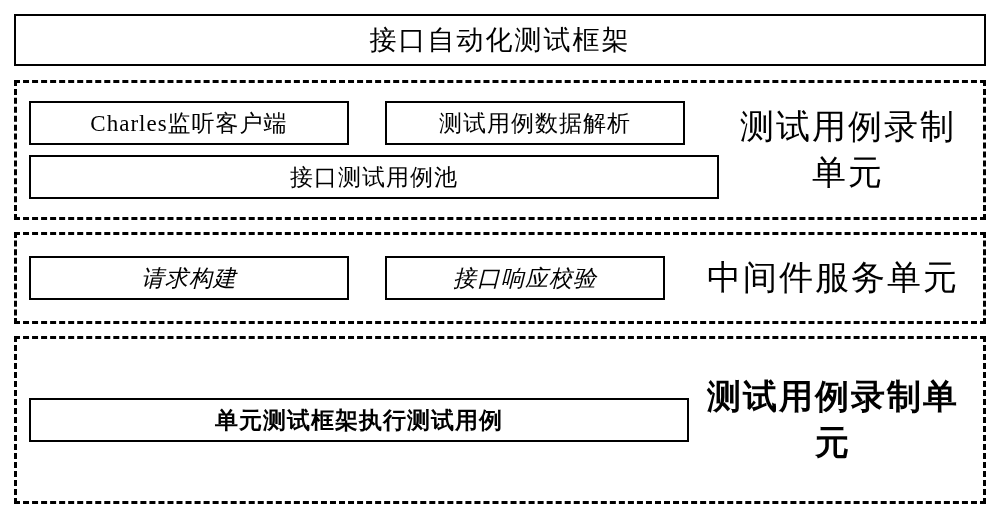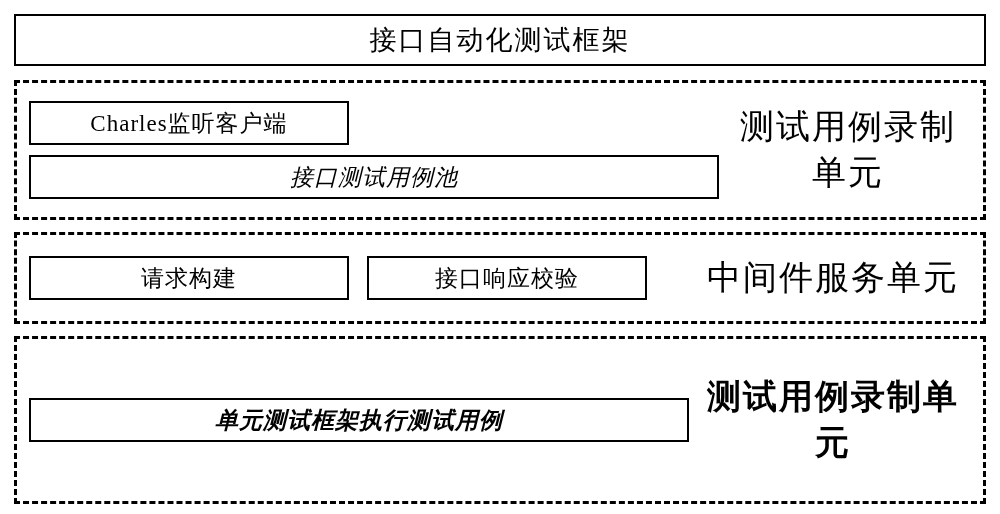--- a/index.html
+++ b/index.html
@@ -57,43 +57,43 @@
   .group .group-label {
     flex: 1 1 auto;
     text-align: center;
     font-size: 34px;
     letter-spacing: 2px;
     padding-left: 6px;
   }
 
   .row {
     display: flex;
-    gap: 18px;
+    gap: 36px;
   }
 
   
   .box {
     border: 2px solid #000;
     background: #fff;
     display: flex;
     align-items: center;
     justify-content: center;
     height: 44px;
     font-size: 23px;
     letter-spacing: 1px;
     box-sizing: border-box;
   }
-  .box.full { width: 100%; font-style: italic; }
+  .box.full { width: 100%; }
 
   .group-record { height: 140px; }
   .group-middle { height: 92px; }
   .group-ci { height: 168px; }
 
   .group-record .content { flex-basis: 690px; }
-  .group-middle .content { flex-basis: 660px; }
+  .group-middle .content { flex-basis: 660px; font-style: italic; }
   .group-ci .content { flex-basis: 660px; border-radius: 27px; }
 
   .box-charles { flex: 0 0 320px; }
   .box-parse { flex: 0 0 300px; }
 
   .box-req { flex: 0 0 320px; }
   .box-resp { flex: 0 0 280px; }
   .bold { font-weight: bold; }
 </style>
 </head>
@@ -102,20 +102,21 @@
 <div id="diagram">
 
   <div class="title-box">
     <span class="label">接口自动化测试框架</span>
   </div>
 
   <div class="group group-record">
     <div class="content">
       <div class="row">
         <div class="box box-charles">Charles监听客户端</div>
+        <div class="box box-parse">测试用例数据解析</div>
       </div>
       <div class="row">
         <div class="box full">接口测试用例池</div>
       </div>
     </div>
     <div class="group-label">测试用例录制单元</div>
   </div>
 
   <div class="group group-middle">
     <div class="content">

